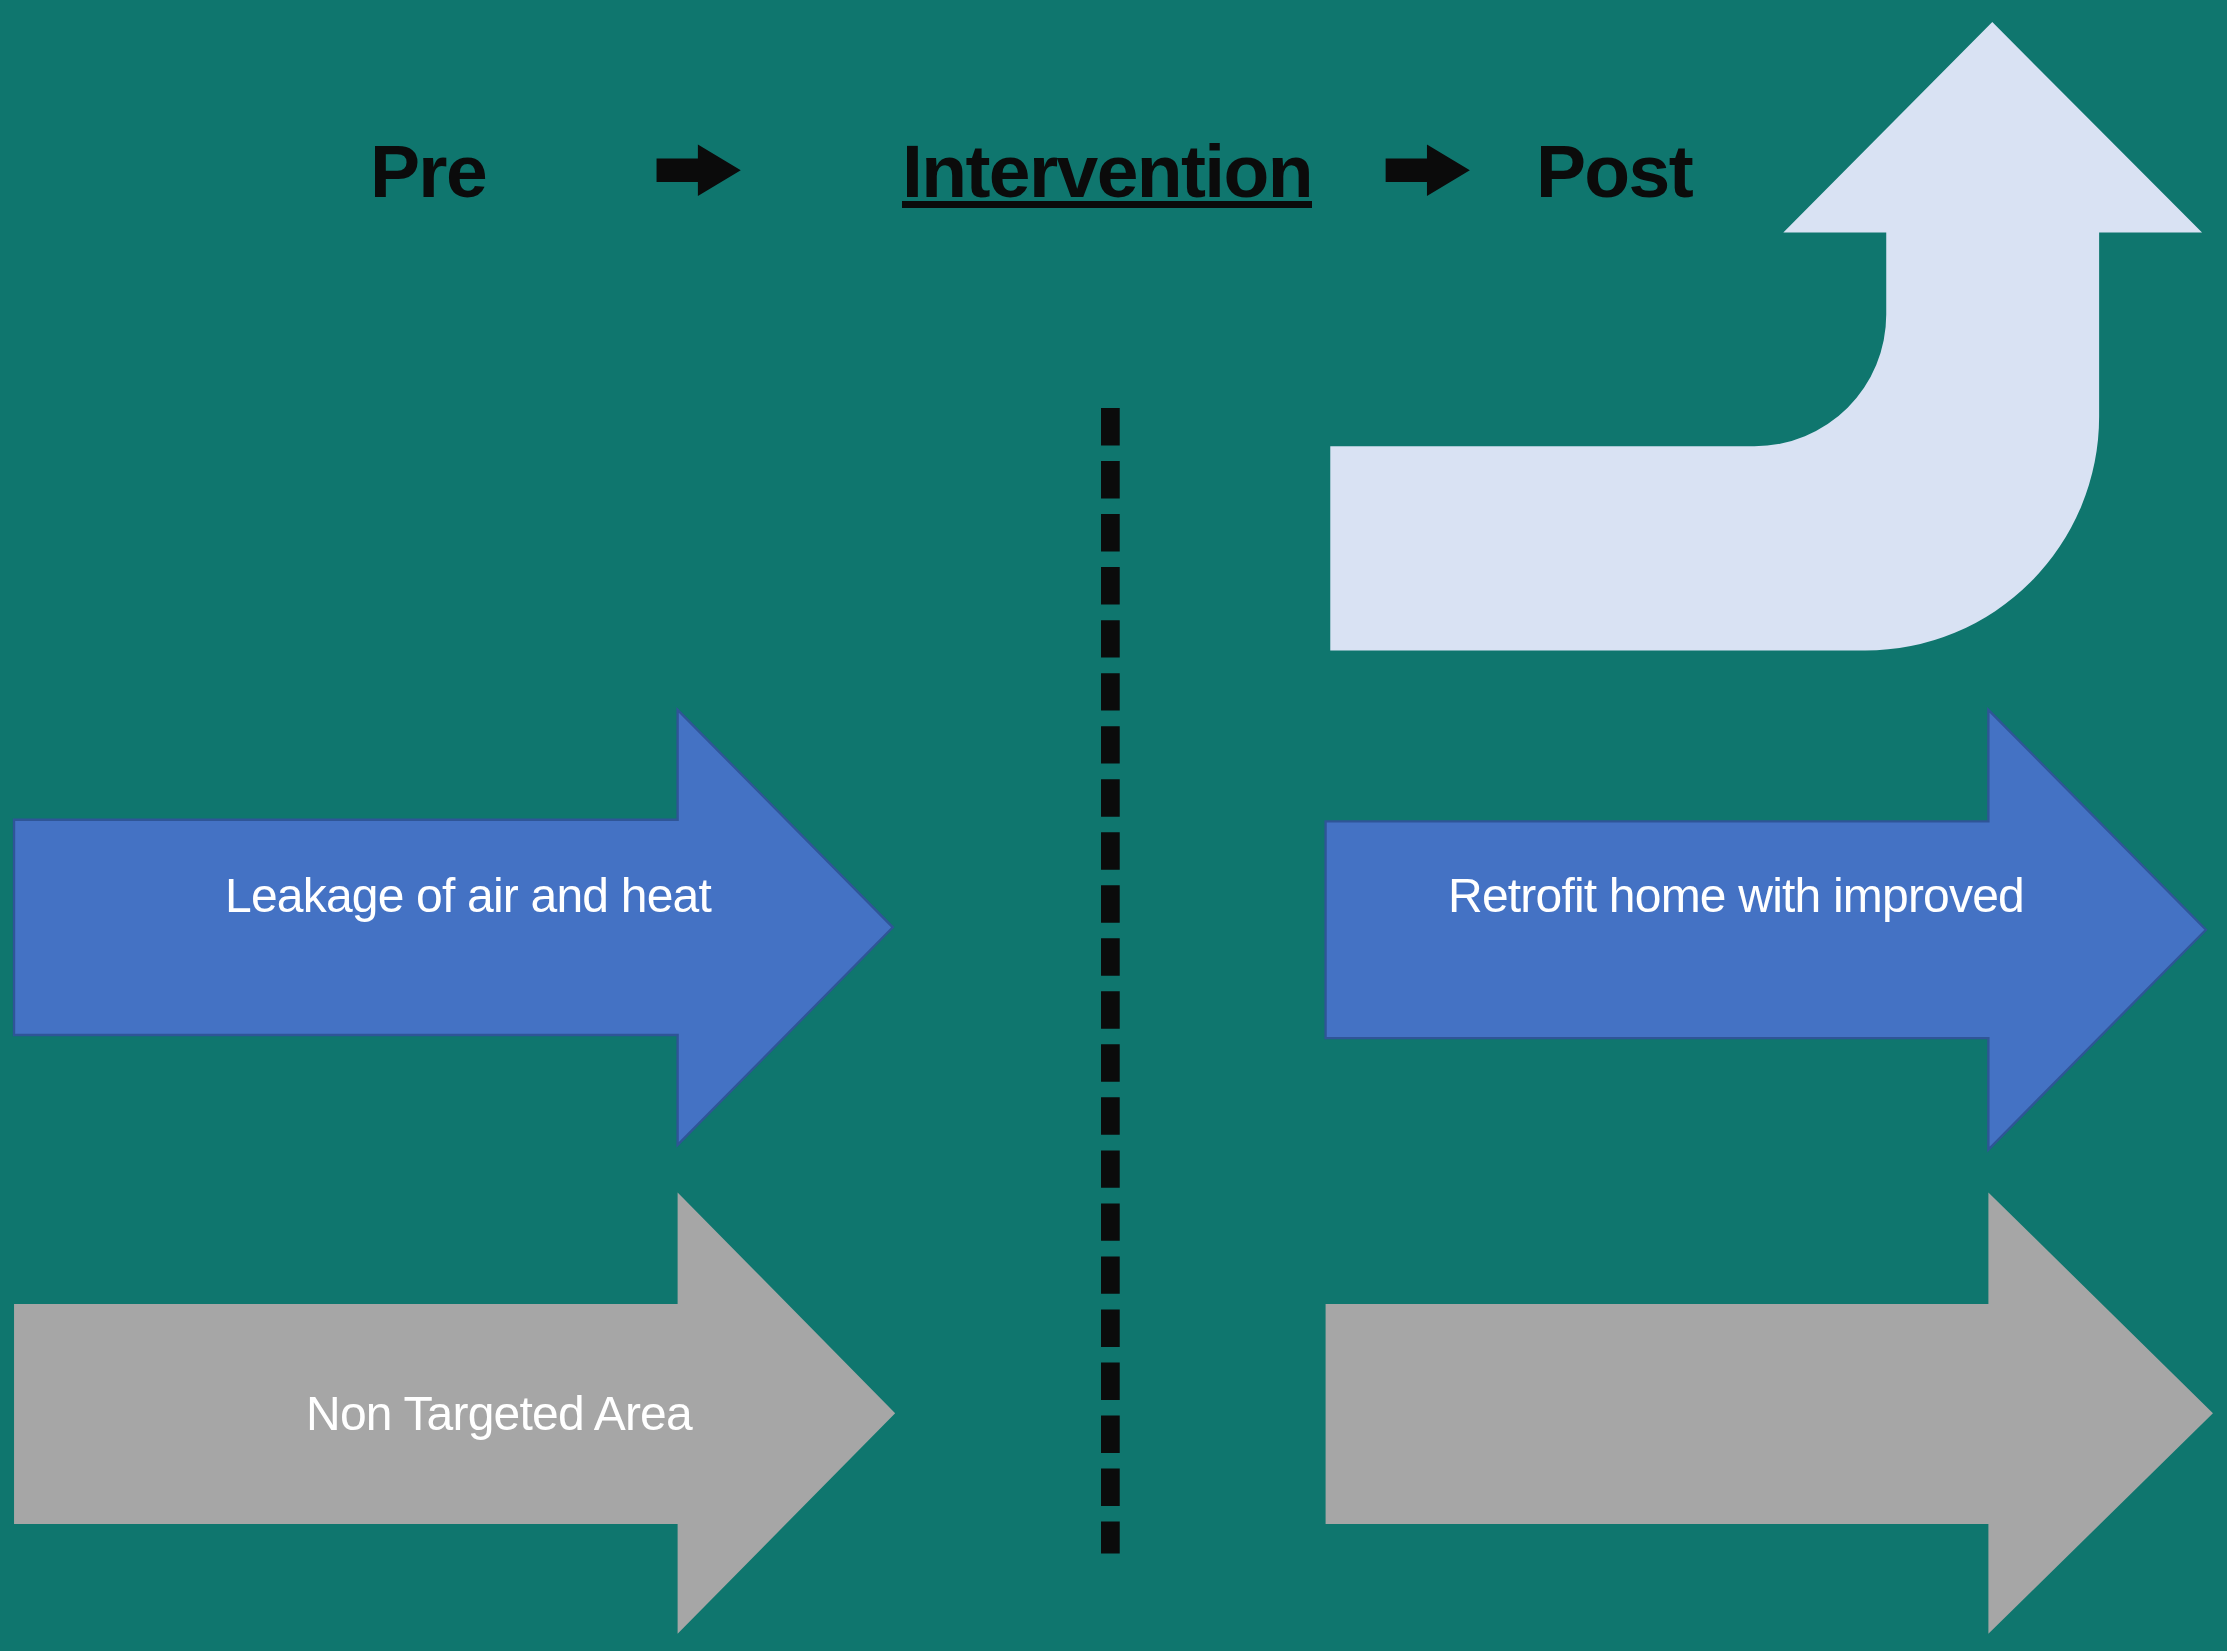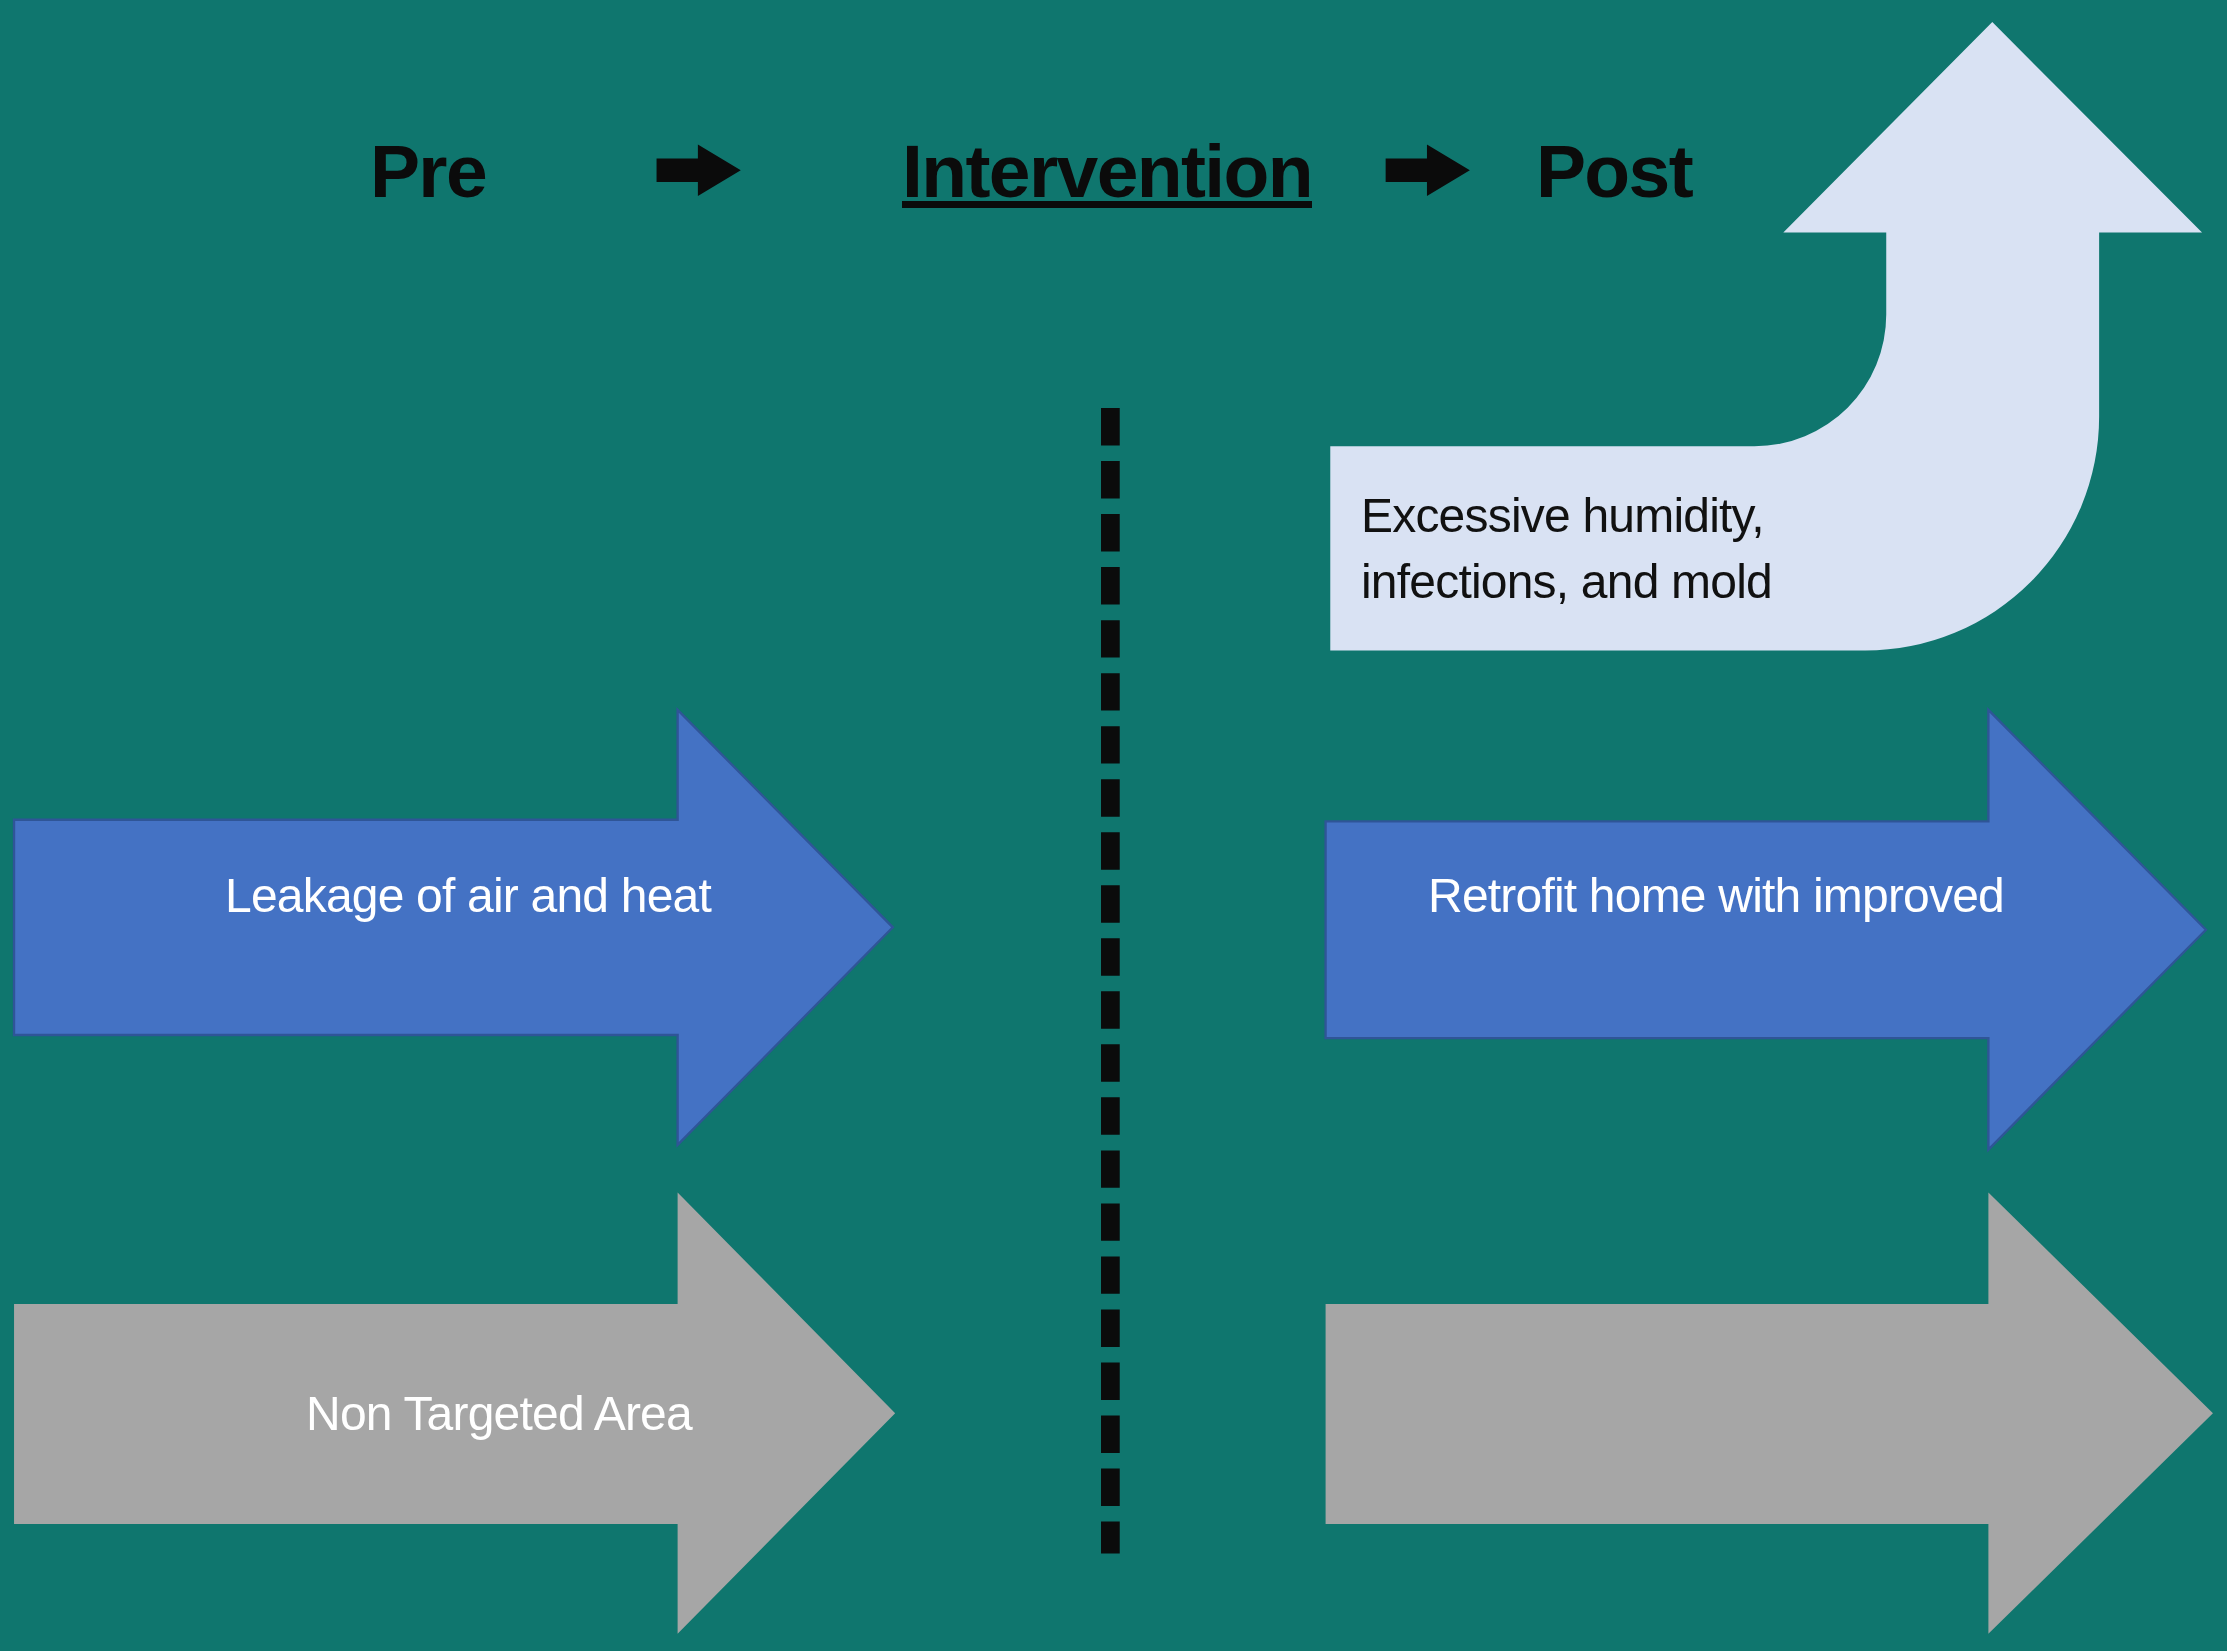--- a/index.html
+++ b/index.html
@@ -78,26 +78,22 @@
   </svg>
 
   <div class="header-label" style="left: 272px; width: 312px;">Pre</div>
   <div class="header-label" style="left: 795px; width: 624px; text-decoration: underline;">Intervention</div>
   <div class="header-label" style="left: 1458px; width: 312px;">Post</div>
 
   <div class="arrow-label" style="left: 31px; top: 863px; width: 874px;">
     <div>Leakage of air and heat</div>
   </div>
 
-  <div class="arrow-label" style="left: 1326px; top: 863px; width: 780px;">
+  <div class="arrow-label" style="left: 1326px; top: 863px; width: 780px; padding-left: 20px;">
     <div>Retrofit home with improved</div>
   </div>
 
   <div class="arrow-label" style="left: 31px; top: 1381px; width: 936px;">Non Targeted Area</div>
 
 
-  <div class="tail-label" style="left: 1361px; top: 483px;">
-    <div>Excessive humidity,</div>
-    <div>infections, and mold</div>
-  </div>
 
 </div>
 
 
 </body></html>

